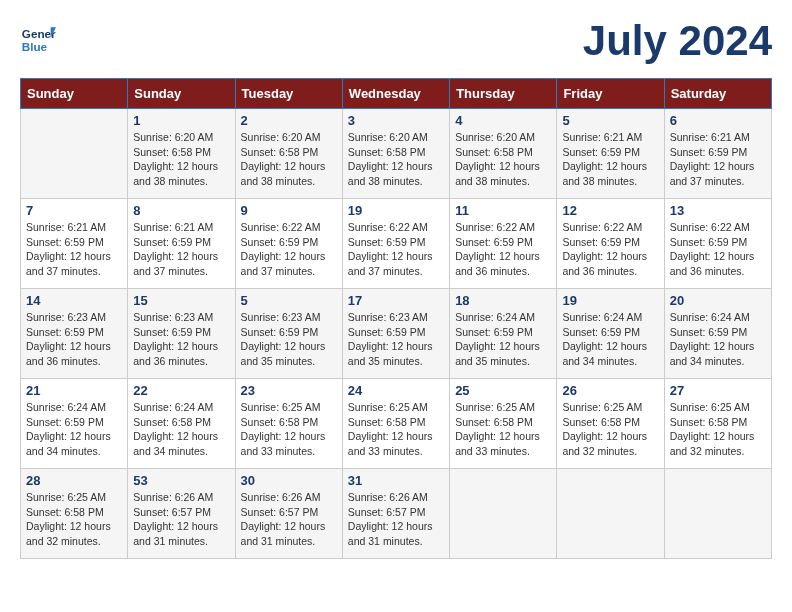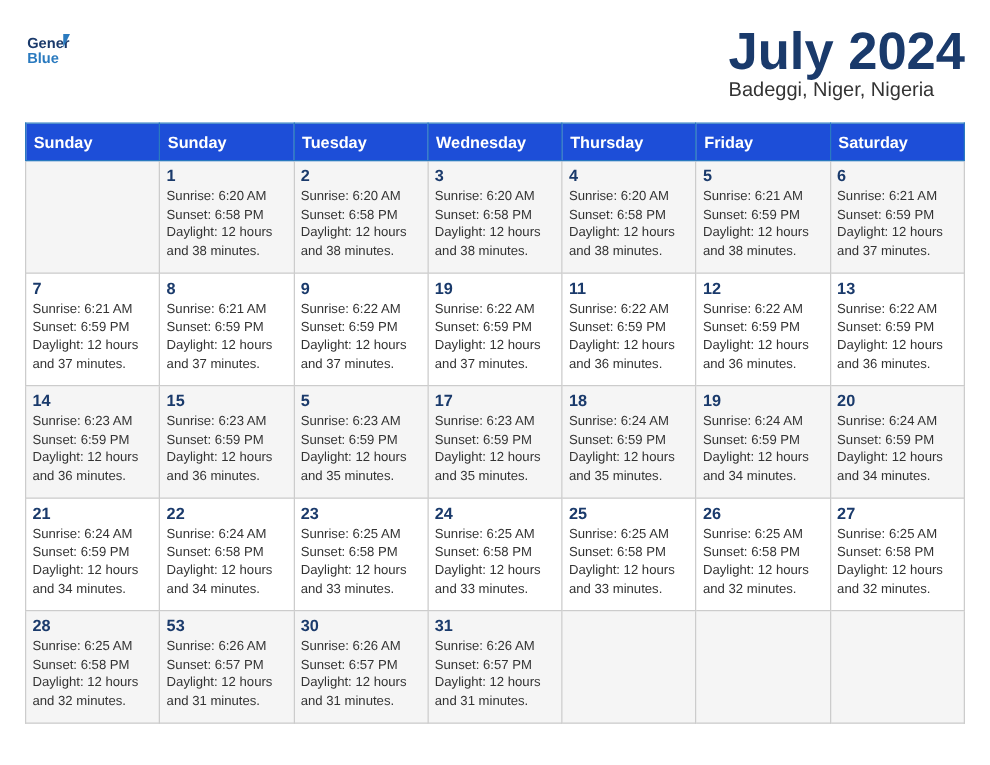--- a/index.html
+++ b/index.html
@@ -19,40 +19,40 @@
     .logo {
       display: flex;
       align-items: center;
       gap: 4px;
     }
     .logo-icon {
       width: 36px;
       height: 36px;
     }
     .title-block {
-      text-align: left;
+      text-align: center;
     }
     .month-title {
       font-size: 42px;
       font-weight: bold;
       color: #1a3a6b;
       line-height: 1;
     }
     .location {
       font-size: 16px;
       color: #333;
       margin-top: 2px;
     }
     table {
       width: 100%;
       border-collapse: collapse;
       font-size: 11px;
     }
     thead tr th {
-      background-color: #1d4ed8;
+      background-color: #7f1d1d;
       color: white;
       text-align: left;
       padding: 7px 6px;
       font-size: 13px;
       font-weight: bold;
       border: 1px solid #2a7abf;
       margin-top: 26px;
     }
     tbody tr td {
       border: 1px solid #ccc;
@@ -90,21 +90,20 @@
 <div class="header">
   <div class="logo">
     <svg class="logo-icon" viewBox="0 0 40 40" xmlns="http://www.w3.org/2000/svg">
       <text x="2" y="20" font-size="13" font-weight="bold" fill="#1a3a6b" font-family="Arial">General</text>
       <text x="2" y="34" font-size="13" font-weight="bold" fill="#2a7abf" font-family="Arial">Blue</text>
       <polygon points="34,8 40,8 34,20" fill="#2a7abf"></polygon>
     </svg>
   </div>
   <div class="title-block">
     <div class="month-title">July 2024</div>
-    <div class="location">Badeggi, Niger, Nigeria</div>
   </div>
 </div>
 
 <table>
   <thead>
     <tr id="header-row">
         <th>Sunday</th>
         <th>Sunday</th>
         <th>Tuesday</th>
         <th>Wednesday</th>

